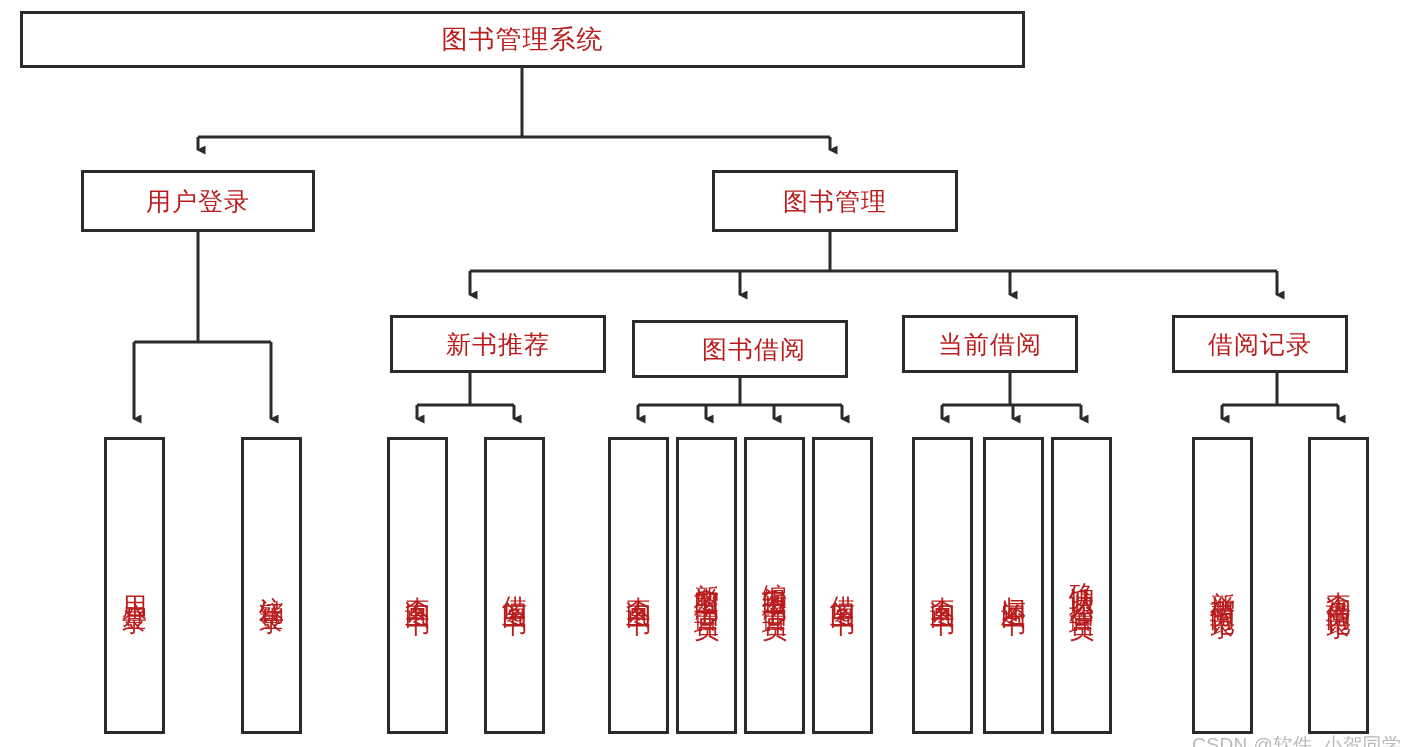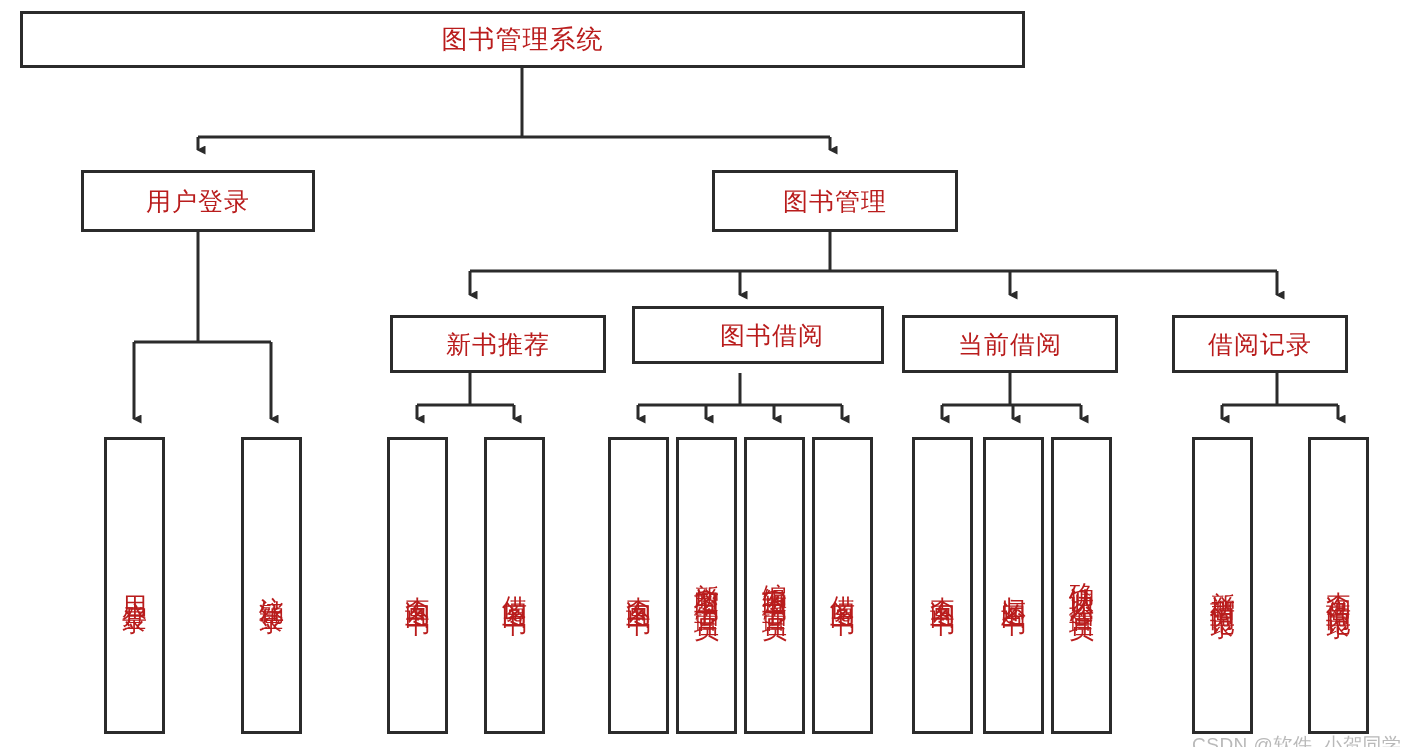--- a/index.html
+++ b/index.html
@@ -135,24 +135,24 @@
   <div class="node h" style="left: 81px; top: 170px; width: 234px; height: 62px;">
     <span>用户登录</span>
   </div>
   <div class="node h" style="left: 712px; top: 170px; width: 246px; height: 62px;">
     <span>图书管理</span>
   </div>
 
   <div class="node h" style="left: 362px; top: 315px; width: 216px; height: 58px; margin-left: 28px;">
     <span>新书推荐</span>
   </div>
-  <div class="node h" style="left: 632px; top: 306px; width: 252px; height: 58px; padding-left: 28px;">
+  <div class="node h" style="left: 632px; top: 320px; width: 216px; height: 58px; padding-left: 28px;">
     <span>图书借阅</span>
   </div>
-  <div class="node h" style="left: 902px; top: 315px; width: 216px; height: 58px;">
+  <div class="node h" style="left: 902px; top: 315px; width: 176px; height: 58px;">
     <span>当前借阅</span>
   </div>
   <div class="node h" style="left: 1172px; top: 315px; width: 176px; height: 58px;">
     <span>借阅记录</span>
   </div>
 
   <div class="node v" style="left: 104px; top: 437px; width: 61px; height: 297px;">
     <span class="vtext">用户登录</span>
   </div>
   <div class="node v" style="left: 241px; top: 437px; width: 61px; height: 297px;">

